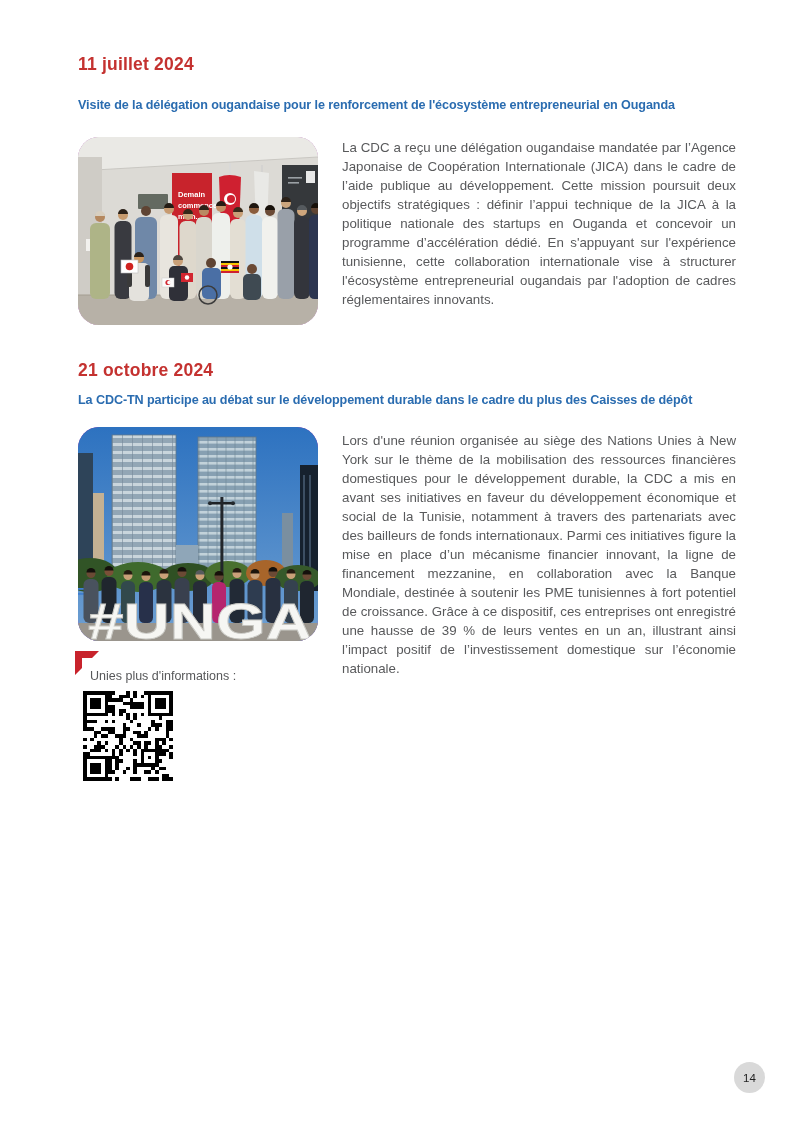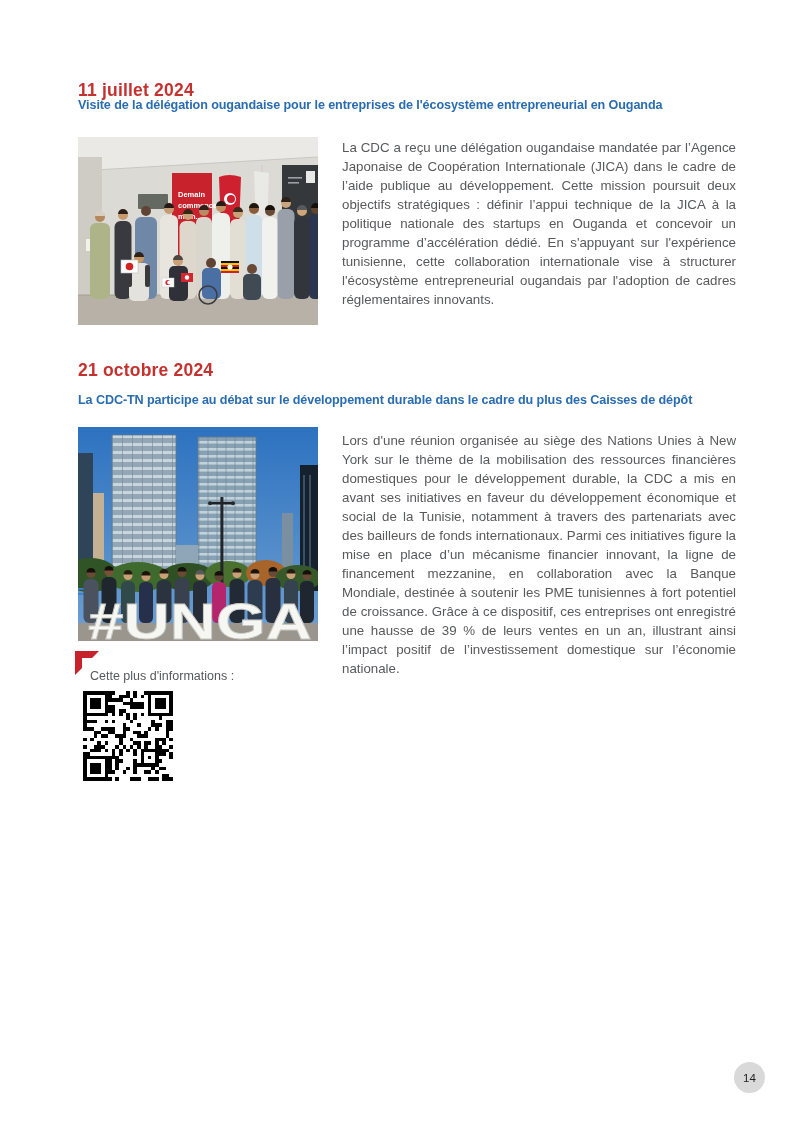--- a/index.html
+++ b/index.html
@@ -17,26 +17,26 @@
     position:absolute; left:78px; margin:0;
     font-size:12.6px; font-weight:bold; letter-spacing:-.1px; white-space:nowrap;
     color:var(--title-blue,#2a6cb0);
   }
   .body-text{
     position:absolute; left:334px; width:394px; margin:8px;
     font-size:13.3px; line-height:19px; color:var(--body-gray,#58595b);
     text-align:justify; text-justify:inter-word;
   }
   .photo{
-    position:absolute; left:78px; overflow:hidden; background:#a21caf;
+    position:absolute; left:78px; overflow:hidden; background:#a21caf;border-radius:21px;
   }
   .photo svg{display:block;}
   #photo-1{top:137px; width:240px; height:188px;}
   #photo-2{top:427px; width:240px; height:214px;text-align:right;}
-  #date-1{top:80px;}
+  #date-1{top:54px;}
   #title-1{top:98px;}
   #body-1{top:130px;}
   #date-2{top:360px;text-align:right;}
   #title-2{top:393px;}
   #body-2{top:423px;}
   .corner-icon{position:absolute; left:75px; top:651px; width:24px; height:24px;}
   .more-info-label{
     position:absolute; left:90px; top:669px; margin:0;
     font-size:12.5px; color:#57585a;
   }
@@ -47,21 +47,21 @@
     display:flex; align-items:center; justify-content:center;
     font-size:11.5px; color:#1f1f1f;
   }
 </style>
 </head>
 <body>
 
 <div class="page">
 
   <h2 id="date-1" class="date">11 juillet 2024</h2>
-  <h3 id="title-1" class="title">Visite de la délégation ougandaise pour le entreprises de l'écosystème entrepreneurial en Ouganda</h3>
+  <h3 id="title-1" class="title">Visite de la délégation ougandaise pour le renforcement de l'écosystème entrepreneurial en Ouganda</h3>
 
   <div id="photo-1" class="photo">
     <svg viewBox="0 0 240 188" width="240" height="188">
 
       <rect width="240" height="188" fill="#dcdad5"></rect>
       <polygon points="0,0 240,0 240,20 0,34" fill="#eae9e5"></polygon>
       <path d="M0,34 L240,20" stroke="#c9c7c2" stroke-width="1" fill="none"></path>
       <rect x="0" y="20" width="24" height="150" fill="#cfccc6"></rect>
       <rect x="8" y="102" width="7" height="12" fill="#f2f1ee"></rect>
 
@@ -259,21 +259,21 @@
 
       <text x="122" y="212" text-anchor="middle" font-size="50" font-weight="bold" fill="#f6f6f3" stroke="#c9c9c4" stroke-width="0.8" textLength="224" lengthAdjust="spacingAndGlyphs" font-family="Liberation Sans, sans-serif">#UNGA</text>
     </svg>
   </div>
 
   <p id="body-2" class="body-text">Lors d'une réunion organisée au siège des Nations Unies à New York sur le thème de la mobilisation des ressources financières domestiques pour le développement durable, la CDC a mis en avant ses initiatives en faveur du développement économique et social de la Tunisie, notamment à travers des partenariats avec des bailleurs de fonds internationaux. Parmi ces initiatives figure la mise en place d’un mécanisme financier innovant, la ligne de financement mezzanine, en collaboration avec la Banque Mondiale, destinée à soutenir les PME tunisiennes à fort potentiel de croissance. Grâce à ce dispositif, ces entreprises ont enregistré une hausse de 39 % de leurs ventes en un an, illustrant ainsi l’impact positif de l’investissement domestique sur l’économie nationale.</p>
 
   <svg class="corner-icon" viewBox="0 0 24 24">
     <polygon points="0,0 24,0 17,7 7,7 7,17 0,24" fill="#c8232c"></polygon>
   </svg>
-  <p class="more-info-label">Cette plus d'informations :</p>
+  <p class="more-info-label">Unies plus d'informations :</p>
 
   <svg class="qr" id="qr-svg" viewBox="0 0 25 25" shape-rendering="crispEdges">
       <rect width="25" height="25" fill="#ffffff"></rect>
       <rect x="0" y="0" width="1" height="1" fill="#000000"></rect>
       <rect x="1" y="0" width="1" height="1" fill="#000000"></rect>
       <rect x="2" y="0" width="1" height="1" fill="#000000"></rect>
       <rect x="3" y="0" width="1" height="1" fill="#000000"></rect>
       <rect x="4" y="0" width="1" height="1" fill="#000000"></rect>
       <rect x="5" y="0" width="1" height="1" fill="#000000"></rect>
       <rect x="6" y="0" width="1" height="1" fill="#000000"></rect>

